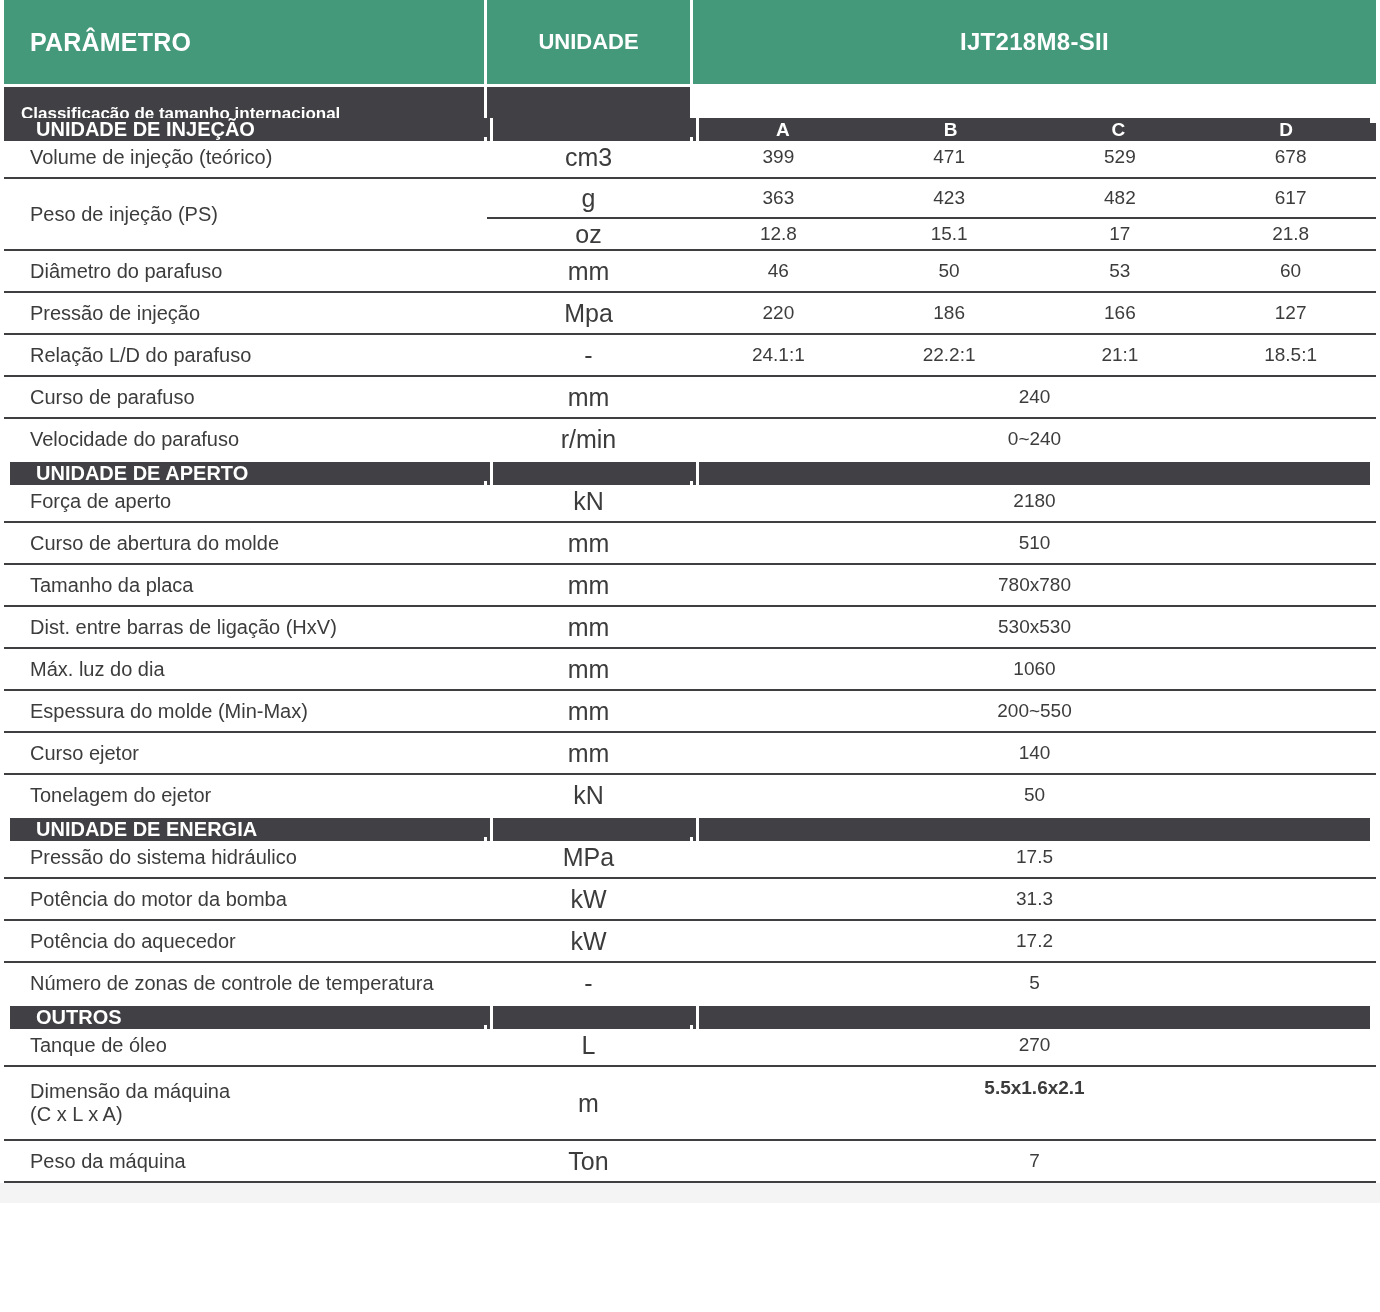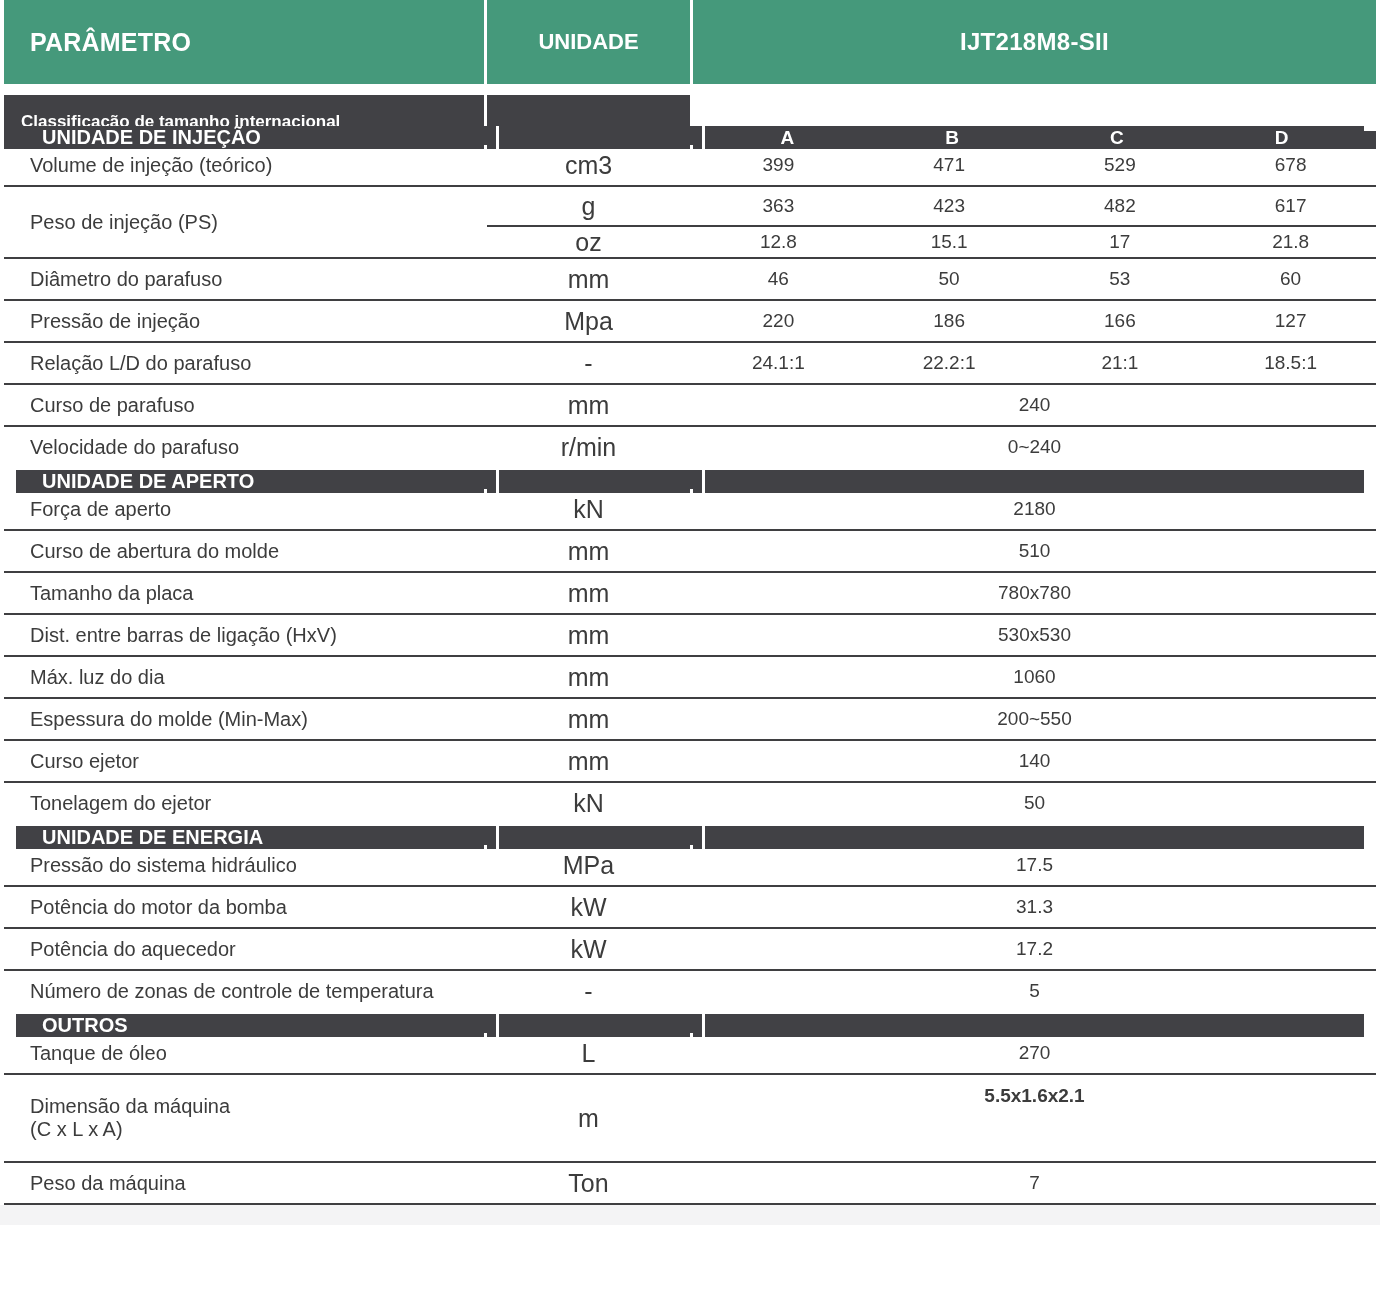--- a/index.html
+++ b/index.html
@@ -20,44 +20,44 @@
   .spec-table{width:1372px;margin:0 4px;}
 
   .grid-row{
     display:grid;
     grid-template-columns:480px 3px 203px 3px 1fr 1fr 1fr 1fr;
   }
   .cell{display:flex;align-items:center;min-width:0;}
   .gapcell{background:#ffffff;}
 
   
-  .header-row{height:84px;margin-bottom:11px;}
+  .header-row{height:84px;margin-bottom:3px;}
   .header-row .seg{background:var(--green);color:#ffffff;font-weight:700;}
   .param-seg{padding-left:26px;font-size:25px;letter-spacing:.2px;}
   .unit-seg{justify-content:center;font-size:22px;}
   .model-seg{grid-column:5 / -1;justify-content:center;font-size:24px;letter-spacing:.3px;}
 
   
   .class-row{height:28px;margin:3px 0;}
   .class-row .seg{background:var(--dark);color:#ffffff;font-weight:700;}
   .class-label{padding-left:17px;font-size:17px;}
   .class-value{grid-column:5 / -1;justify-content:center;font-size:16px;margin-top:36px;}
 
   
-  .section-bar{height:16px;margin:3px 12px;}
+  .section-bar{height:16px;margin:3px 6px;}
   .section-bar .seg{background:var(--dark);color:#ffffff;}
   .title-seg{padding-left:26px;font-weight:700;font-size:20px;}
   .vals-seg{grid-column:5 / -1;display:grid;grid-template-columns:repeat(4,1fr);}
   .col-letter{display:flex;align-items:center;justify-content:center;
     font-weight:700;font-size:19px;color:#ffffff;}
 
   
   .data-row{height:42px;border-bottom:2px solid var(--line);}
   .data-row.no-line{border-bottom:none;height:40px;}
-  .data-row.tall{height:88px;}
+  .data-row.tall{height:74px;}
   .label-cell{padding-left:26px;font-size:20px;white-space:pre-line;line-height:1.15;}
   .unit-cell{justify-content:center;font-size:25px;}
   .value-cell{justify-content:center;font-size:19px;}
   .span-cell{grid-column:5 / -1;}
   .tall .span-cell{align-items:flex-start;padding-top:10px;font-weight:bold;}
 
   
   .group{height:auto;}
   .subgrid{grid-column:3 / -1;display:block;}
   .subrow{

